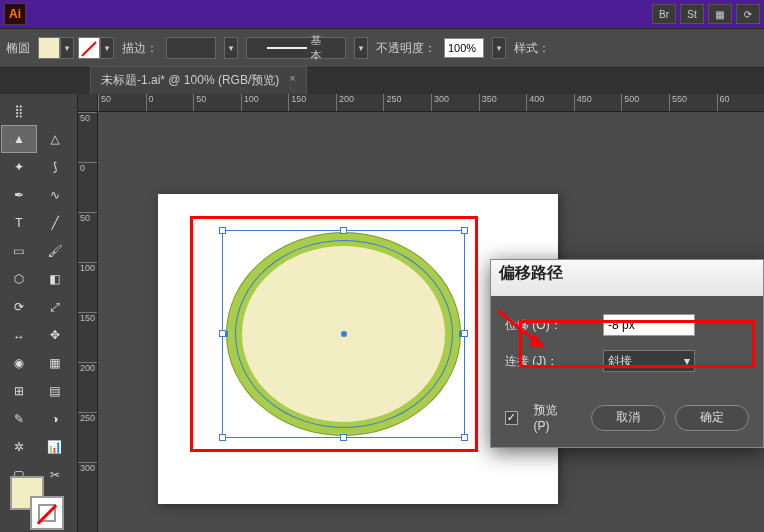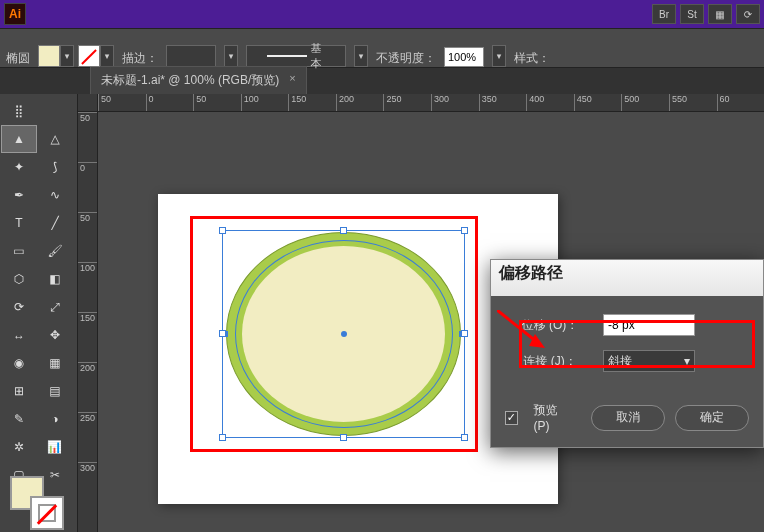--- a/index.html
+++ b/index.html
@@ -7,21 +7,21 @@
 
 .app { width: 764px; height: 532px; background: #323232; position: relative; }
 
 .titlebar { height: 28px; background: #4c1d95; display: flex; align-items: center; padding: 0 4px; }
 .ai-icon { width: 22px; height: 22px; background: #2a0a0a; color: #ff7a00; font-size: 12px; font-weight: bold; display: flex; align-items: center; justify-content: center; margin-right: 6px; border: 1px solid #444; }
 .menu { display: flex; }
 .menu-item { color: #ccc; font-size: 12px; padding: 4px 6px; cursor: pointer; }
 .titlebar-right { margin-left: auto; display: flex; gap: 4px; align-items: center; }
 .tb-btn { width: 24px; height: 20px; background: #3a3a3a; border: 1px solid #555; font-size: 10px; color: #ccc; display:flex; align-items:center; justify-content:center; }
 
-.ctrlbar { height: 40px; background: #4a4a4a; border-top: 1px solid #222; border-bottom: 1px solid #222; display: flex; align-items: flex-end; padding: 0 6px; gap: 8px; }
+.ctrlbar { height: 40px; background: #4a4a4a; border-top: 1px solid #222; border-bottom: 1px solid #222; display: flex; align-items: center; padding: 0 6px; gap: 8px; }
 .ctrl-label { color: #ccc; font-size: 12px; }
 .swatch-box { display:flex; align-items:center; }
 .swatch { width: 22px; height: 22px; border: 1px solid #777; }
 .swatch.fill { background: #f2edc2; }
 .swatch.stroke { background: #fff; position: relative; margin-left: 4px; }
 .swatch.stroke::after { content:''; position:absolute; left:0; top:50%; width:100%; height:2px; background:red; transform: rotate(-45deg); }
 .dd-arrow { width: 14px; height: 22px; background: #3a3a3a; border: 1px solid #666; display:flex; align-items:center; justify-content:center; color:#ccc; font-size:9px; }
 .stroke-weight { width: 50px; height: 22px; background: #3a3a3a; border: 1px solid #666; }
 .stroke-base { width:100px; height:22px; background:#3a3a3a; border:1px solid #666; display:flex; align-items:center; padding:0 20px; gap:4px; }
 .stroke-line { width:60px; height:2px; background:#eee; }
@@ -61,21 +61,21 @@
 .ellipse-inner { position: absolute; top: 152px; left: 164px; width: 203px; height: 176px; background: #f2edc2; border-radius: 50%; }
 .path-outline { position:absolute; top:146px; left:157px; width:218px; height:188px; border-radius:50%; border:1px solid #3a7dd8; }
 .center-dot { position:absolute; width:6px; height:6px; background:#3a7dd8; border-radius:50%; top:237px; left:263px; }
 .edge-anchor { position:absolute; width:6px; height:6px; background:#3a7dd8; top:237px; left:381px; }
 .edge-anchor.l { left:144px; } .edge-anchor.t { top:133px; left:263px; } .edge-anchor.b { top:340px; left:263px; }
 
 .dialog { position: absolute; top: 259px; left: 490px; width: 274px; background: #535353; border: 1px solid #888; box-shadow: 0 4px 20px rgba(0,0,0,0.6); }
 .dlg-title { height: 36px; background: linear-gradient(#f8f8f8,#e6e6e6); color: #222; font-size: 16px; padding: 3px 8px; font-weight: bold; }
 .dlg-body { padding: 18px 14px 12px 14px; }
 .dlg-row { display: flex; align-items: center; margin-bottom: 14px; color: #ddd; font-size: 12px; }
-.dlg-row label { width: 90px; text-align: center; margin-right: 8px; }
+.dlg-row label { width: 90px; text-align: left; margin-right: 8px; }
 .dlg-input { width: 92px; height: 22px; background: #fff; border: 1px solid #999; font-size: 12px; padding: 0 4px; color:#000; }
 .red-box2 { position: absolute; top: 24px; left: 28px; width: 236px; height: 48px; border: 3px solid #ff0000; pointer-events:none; }
 .dlg-select { width: 92px; height: 22px; background: #3a3a3a; border: 1px solid #777; color: #ddd; font-size: 12px; padding: 0 4px; display:flex; align-items:center; justify-content:space-between; }
 .dlg-footer { display: flex; align-items: center; gap: 10px; padding: 4px 14px 14px 14px; color:#ddd; font-size:12px; }
 .dlg-btn { width: 84px; height: 26px; background: #4a4a4a; border: 1px solid #888; border-radius: 14px; color: #ddd; font-size: 12px; cursor: pointer; }
 .checkbox { width:14px; height:14px; background:#444; border:1px solid #aaa; display:flex; align-items:center; justify-content:center; color:#fff; font-size:11px; margin-right:6px; }
 
 .arrow-red { position: absolute; pointer-events:none; }
 .arrow1 { top: 218px; left: 430px; width: 80px; height: 80px; }
 .arrow2 { top: 276px; left: 496px; width: 50px; height: 50px; }

